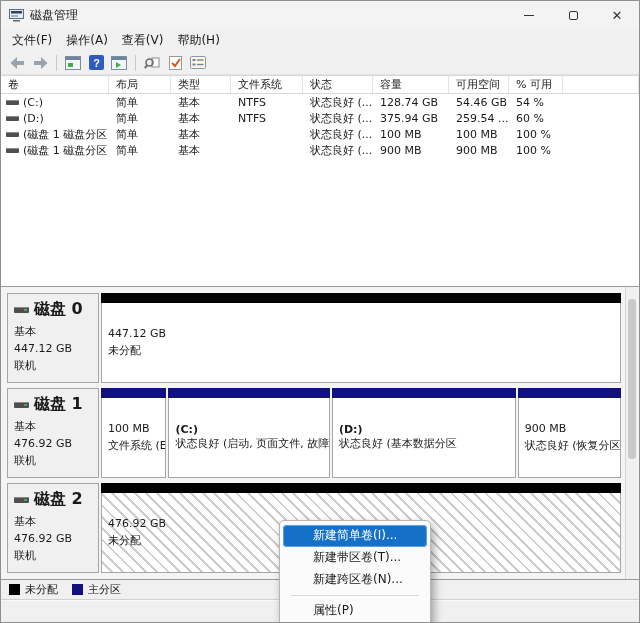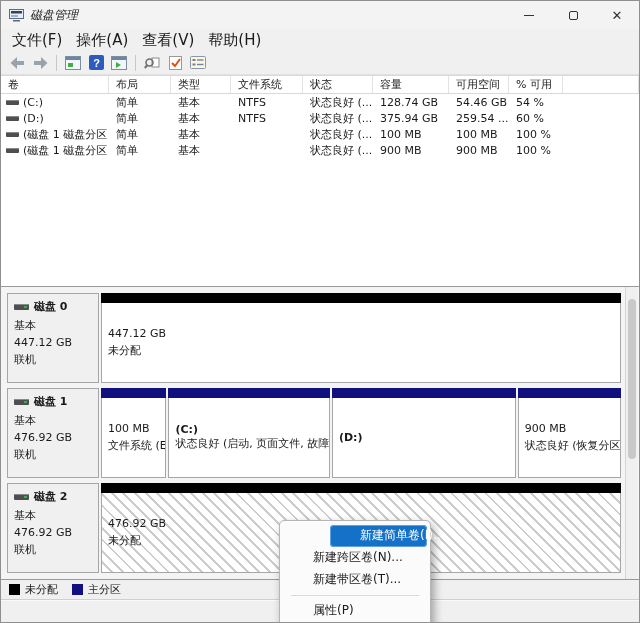--- a/index.html
+++ b/index.html
@@ -1,53 +1,53 @@
 <!DOCTYPE html>
 <html><head>
 <meta charset="utf-8">
 <style>
   * { margin:0; padding:0; box-sizing:border-box; }
   html,body { width:640px; height:623px; }
   body { font-family:"DejaVu Sans","Liberation Sans",sans-serif; font-size:11px; color:#1a1a1a; background:#e8e8e8; }
   .window { position:relative; width:640px; height:623px; background:#f0f0f0; border:1px solid #8f8f8f; display:flex; flex-direction:column; overflow:hidden; }
 
   
-  .titlebar { height:28px; background:#f3f3f3; display:flex; align-items:center; padding-left:8px; flex:none;font-style:italic; }
+  .titlebar { height:28px; background:#f3f3f3; display:flex; align-items:center; padding-left:8px; flex:none; }
   .titlebar .app-icon { width:15px; height:13px; margin-right:6px; }
   .titlebar .title { font-size:12px; }
   .win-controls { margin-left:auto; display:flex; height:100%; }
   .win-btn { width:44px; height:28px; display:flex; align-items:center; justify-content:center; color:#333; font-size:12px; }
   .glyph-min { width:10px; height:1px; background:#333; display:inline-block; }
   .glyph-max { width:9px; height:9px; border:1px solid #333; border-radius:2px; display:inline-block; }
   .glyph-close { font-size:13px; line-height:1; }
 
   
   .menubar { height:22px; display:flex; align-items:center; padding-left:4px; flex:none; background:#f0f0f0; }
-  .menu-item { padding:2px 7px; font-size:15px; }
+  .menu-item { padding:2px 7px; font-size:12px; }
 
   
   .toolbar { height:24px; display:flex; align-items:center; gap:3px; padding-left:6px; flex:none; background:#f0f0f0; border-bottom:1px solid #e2e2e2; }
   .tb-btn { width:20px; height:20px; display:flex; align-items:center; justify-content:center; }
   .tb-sep { width:1px; height:16px; background:#c8c8c8; margin:0 3px; }
 
   
   .table-pane { height:212px; background:#fff; border-top:1px solid #d9d9d9; border-bottom:1px solid #9a9a9a; flex:none; overflow:hidden; }
   .vt-row { display:grid; grid-template-columns:108px 62px 60px 72px 70px 76px 60px 54px 1fr; align-items:center; }
   .vt-header { height:18px; border-bottom:1px solid #d9d9d9; }
   .vt-header .vt-cell { height:100%; display:flex; align-items:center; border-right:1px solid #e3e3e3; padding-left:7px; }
   .vt-body .vt-row { height:16px; }
   .vt-cell { padding-left:7px; white-space:nowrap; overflow:hidden; font-size:11px; }
   .vol-cell { display:flex; align-items:center; gap:4px; padding-left:5px; }
   .vol-icon { width:13px; height:5px; background:#4f4f4f; border-radius:1px; flex:none; box-shadow:inset 0 1px 0 #8a8a8a; }
 
   
   .graph-pane { flex:1; background:#f4f4f4; padding:6px 18px 0 6px; position:relative; overflow:hidden; }
   .disk-row { display:flex; height:90px; margin-bottom:5px; }
   .disk-label { width:92px; flex:none; background:#f0f0f0; border:1px solid #a6a6a6; padding:5px 6px; }
-  .disk-label .dl-title { display:flex; align-items:center; gap:5px; font-weight:bold; font-size:11px; margin-bottom:3px; }
+  .disk-label .dl-title { display:flex; align-items:center; gap:5px; font-weight:bold; font-size:16px; margin-bottom:3px; }
   .disk-icon { width:15px; height:6px; background:#4f4f4f; border-radius:1px; position:relative; box-shadow:inset 0 1px 0 #8a8a8a; }
   .disk-icon::after { content:""; position:absolute; right:2px; top:2px; width:3px; height:2px; background:#3fae49; }
   .disk-label .dl-line { font-size:11px; line-height:1.55; }
   .disk-regions { flex:1; display:flex; gap:2px; margin-left:2px; }
   .region { display:flex; flex-direction:column; min-width:0; }
   .region-bar { height:10px; flex:none; }
   .region-body { flex:1; background:#fff; border:1px solid #a6a6a6; border-top:none; padding:4px 6px; display:flex; flex-direction:column; justify-content:center; overflow:hidden; }
   .region-body.hatched { background:repeating-linear-gradient(45deg,#ffffff 0 6px,#cccccc 6px 8px); }
   .rb-name { font-weight:bold; font-size:11px; white-space:nowrap; }
   .rb-line { font-size:11px; line-height:1.5; white-space:nowrap; }
@@ -58,21 +58,21 @@
 
   
   .legend-bar { height:20px; flex:none; background:#f0f0f0; border-top:1px solid #9a9a9a; display:flex; align-items:center; gap:14px; padding-left:8px; }
   .legend-item { display:flex; align-items:center; gap:5px; }
   .legend-swatch { width:11px; height:11px; display:inline-block; }
   .status-bar { height:23px; flex:none; background:#f0f0f0; border-top:1px solid #d0d0d0; box-shadow:inset 0 1px 0 #fafafa; }
 
   
   .context-menu { position:absolute; left:278px; top:519px; width:152px; background:#fbfbfb; border:1px solid #b5b5b5; border-radius:5px; box-shadow:3px 4px 10px rgba(0,0,0,.35); padding:4px 3px; z-index:20; }
   .cm-item { height:22px; line-height:21px; padding-left:30px; font-size:12px; border-radius:4px; white-space:nowrap; }
-  .cm-item.highlighted { background:#1570c8; color:#fff; box-shadow:inset 0 0 0 1px #5ca3e6;margin-left:47px; }
+  .cm-item.highlighted { background:#1570c8; color:#fff; box-shadow:inset 0 0 0 1px #5ca3e6; }
   .cm-sep { height:1px; background:#d9d9d9; margin:4px 8px; }
 </style>
 </head>
 <body>
 
 <div class="window">
 
   <div class="titlebar">
     <svg class="app-icon" viewBox="0 0 15 13">
       <rect x="0.5" y="0.5" width="14" height="9" fill="#e8eef5" stroke="#5a6b7d"></rect>
@@ -274,20 +274,21 @@
               <div class="region-bar" style="background: rgb(16, 16, 126);"></div>
               <div class="region-body">
                 <div class="rb-name">(C:)</div>
                 <div class="rb-line">状态良好 (启动, 页面文件, 故障转</div>
               </div>
             </div>
             <div class="region" style="flex: 35.4 1 0px;">
               <div class="region-bar" style="background: rgb(16, 16, 126);"></div>
               <div class="region-body">
                 <div class="rb-name">(D:)</div>
+                <div class="rb-line">状态良好 (基本数据分区</div>
               </div>
             </div>
             <div class="region" style="flex: 19.9 1 0px;">
               <div class="region-bar" style="background: rgb(16, 16, 126);"></div>
               <div class="region-body">
                 <div class="rb-line">900 MB</div>
                 <div class="rb-line">状态良好 (恢复分区</div>
               </div>
             </div>
           </div>
@@ -326,19 +327,19 @@
       <div class="legend-item">
         <span class="legend-swatch" style="background: rgb(16, 16, 126);"></span>
         <span>主分区</span>
       </div>
     </div>
 
   <div class="status-bar"></div>
 
   <div class="context-menu" id="context-menu">
       <div class="cm-item highlighted">新建简单卷(I)...</div>
+      <div class="cm-item">新建带区卷(T)...</div>
       <div class="cm-item">新建跨区卷(N)...</div>
-      <div class="cm-item">新建带区卷(T)...</div>
       <div class="cm-sep"></div>
       <div class="cm-item">属性(P)</div>
     </div>
 
 </div>
 
 </body></html>

